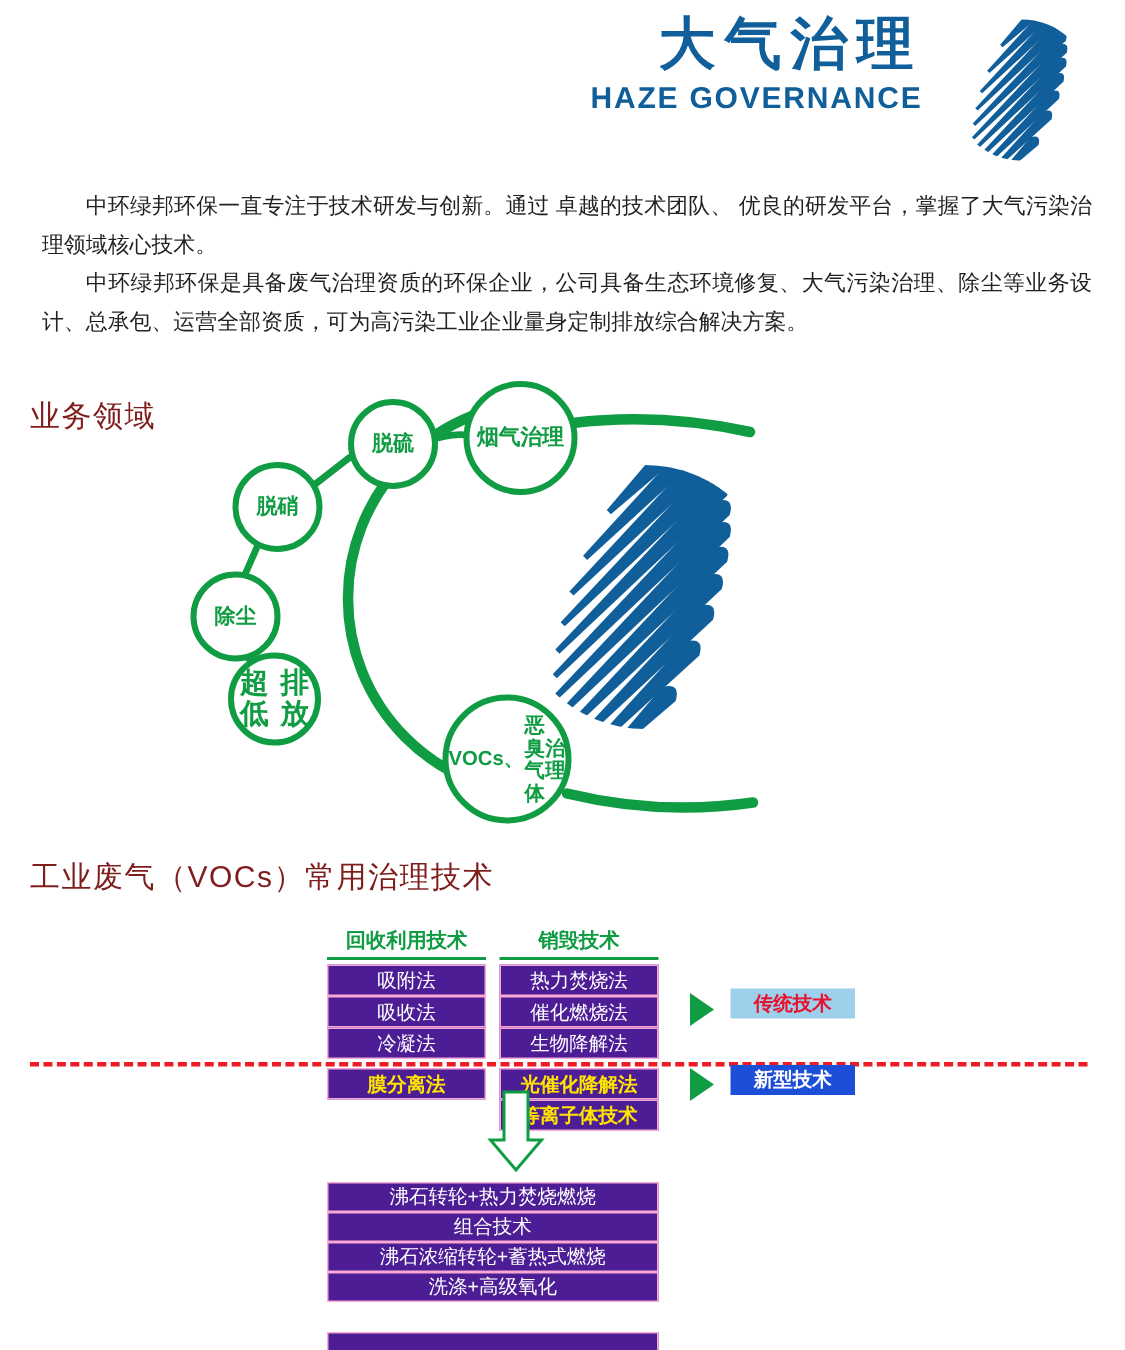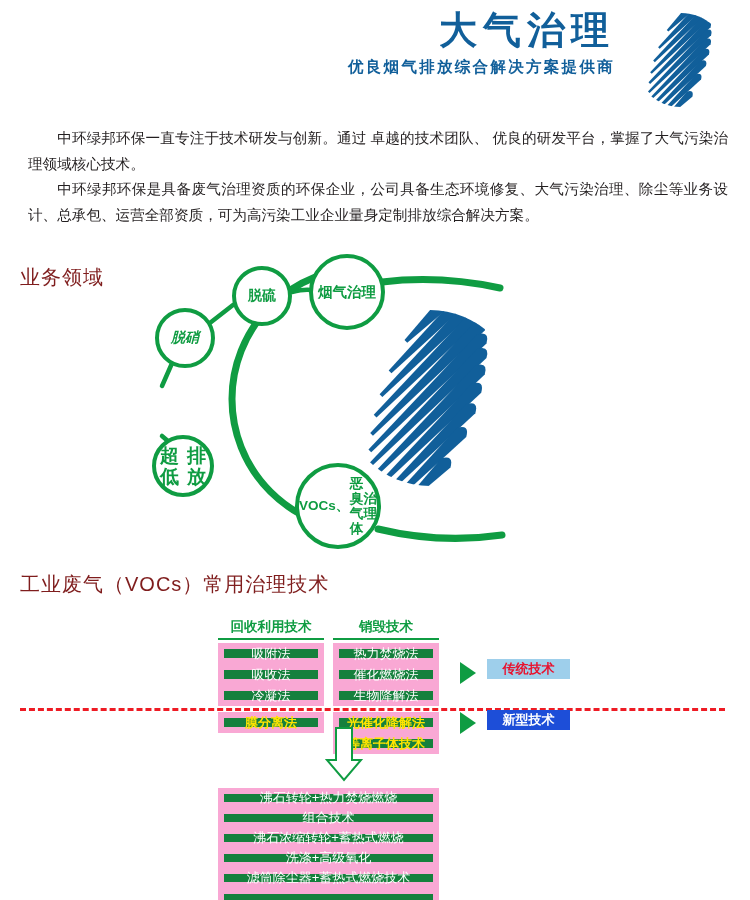--- a/index.html
+++ b/index.html
@@ -44,58 +44,58 @@
   
   .biz-wrap{position:absolute;left:110px;top:248px;width:520px;height:300px;}
   .biz-svg{position:absolute;left:0;top:0;}
   .node{
     position:absolute;border:4px solid #0f9c42;border-radius:50%;
     background:#fff;color:#0f9c42;font-weight:bold;
     display:flex;align-items:center;justify-content:center;
     text-align:center;line-height:1.12;box-sizing:border-box;
   }
   #node-tuoliu{left:122px;top:18px;width:60px;height:60px;font-size:14px;}
-  #node-tuoxiao{left:45px;top:60px;width:60px;height:60px;font-size:14px;font-style:italic;}
+  #node-tuoxiao{left:45px;top:60px;width:60px;height:60px;font-size:14px;}
   #node-chuchen{left:17px;top:133px;width:60px;height:60px;font-size:14px;}
   #node-chaodi{left:42px;top:187px;width:62px;height:62px;font-size:19px;}
   #node-yanqi{left:199px;top:6px;width:76px;height:76px;font-size:14.5px;}
   #node-vocs{left:185px;top:215px;width:86px;height:86px;font-size:13.5px;}
 
   
   .voc-wrap{position:absolute;left:0;top:600px;width:750px;height:300px;}
   .col-head{
     position:absolute;font-size:13.5px;font-weight:bold;color:#0f9c42;
     text-align:center;white-space:nowrap;
   }
   .col-rule{position:absolute;height:2px;background:#0f9c42;}
   .gbox{
-    position:absolute;background:#15803d;color:#ffffff;
+    position:absolute;background:#4c1d95;color:#ffffff;
     font-size:13px;display:flex;align-items:center;justify-content:center;
-    box-sizing:border-box;border:6px solid #f9a8d4;white-space:nowrap;
+    box-sizing:border-box;border:1px solid #f9a8d4;white-space:nowrap;
   }
   .gbox.yellow{color:#ffe400;font-weight:bold;}
   .dash{
     position:absolute;height:0;border-top:3px dashed #ee1b24;
   }
   .badge{
     position:absolute;display:flex;align-items:center;justify-content:center;
     font-size:13px;font-weight:bold;white-space:nowrap;box-sizing:border-box;
   }
   #badge-trad{background:#9ecfeb;color:#e8112d;}
   #badge-new{background:#1d4ed8;color:#ffffff;}
   .tri{position:absolute;width:0;height:0;border-style:solid;}
   .arrow-down{position:absolute;}
 </style>
 </head>
 <body>
 
 <div class="header">
   <div class="hdr-text">
     <div class="hdr-cn">大气治理</div>
-    <div class="hdr-sub">优良烟气排放综合解决方案提供商</div>
+    <div class="hdr-en">HAZE GOVERNANCE</div>
   </div>
   <svg class="hdr-logo" viewBox="0 0 122 100">
     <defs>
       <clipPath id="hdrClip">
           <circle cx="61" cy="50" r="47"></circle>
         </clipPath>
     </defs>
     <g clip-path="url(#hdrClip)" fill="#115F9A">
       <g id="hdr-stripes">
           <path d="M -18.992693266639705 -1.125 L 12.242693266639705 -3.75 Q 18.992693266639705 0 12.242693266639705 3.75 L -18.992693266639705 1.125 Z" transform="translate(61,7.272727272727273) rotate(-45,0,0)"></path>
@@ -158,20 +158,23 @@
         </g>
     </g>
   </svg>
 
   <div class="node" id="node-tuoliu">
       <span>脱硫</span>
     </div>
   <div class="node" id="node-tuoxiao">
       <span>脱硝</span>
     </div>
+  <div class="node" id="node-chuchen">
+      <span>除尘</span>
+    </div>
   <div class="node" id="node-chaodi">
       <span>超低</span>
       <br>
       <span>排放</span>
     </div>
   <div class="node" id="node-yanqi">
       <span>烟气</span>
       <br>
       <span>治理</span>
     </div>
@@ -214,15 +217,14 @@
   <div class="badge" id="badge-new" style="left:487px;top:110px;width:83px;height:20px;">新型技术</div>
 
   <svg class="arrow-down" style="left:324px;top:126px;" width="40" height="60" viewBox="0 0 40 60">
     <path d="M12 2 L28 2 L28 34 L37 34 L20 54 L3 34 L12 34 Z" fill="#ffffff" stroke="#0f9c42" stroke-width="2"></path>
   </svg>
 
   <div class="gbox" style="left:218px;top:188px;width:221px;height:20px;">沸石转轮+热力焚烧燃烧</div>
   <div class="gbox" style="left:218px;top:228px;width:221px;height:20px;">沸石浓缩转轮+蓄热式燃烧</div>
   <div class="gbox" style="left:218px;top:208px;width:221px;height:20px;">组合技术</div>
   <div class="gbox" style="left:218px;top:248px;width:221px;height:20px;">洗涤+高级氧化</div>
-  <div class="gbox" style="left:218px;top:268px;width:221px;height:20px;">滤筒除尘器+蓄热式燃烧技术</div>
   <div class="gbox" style="left:218px;top:288px;width:221px;height:20px;">……</div>
 </div>
 
 </body></html>

